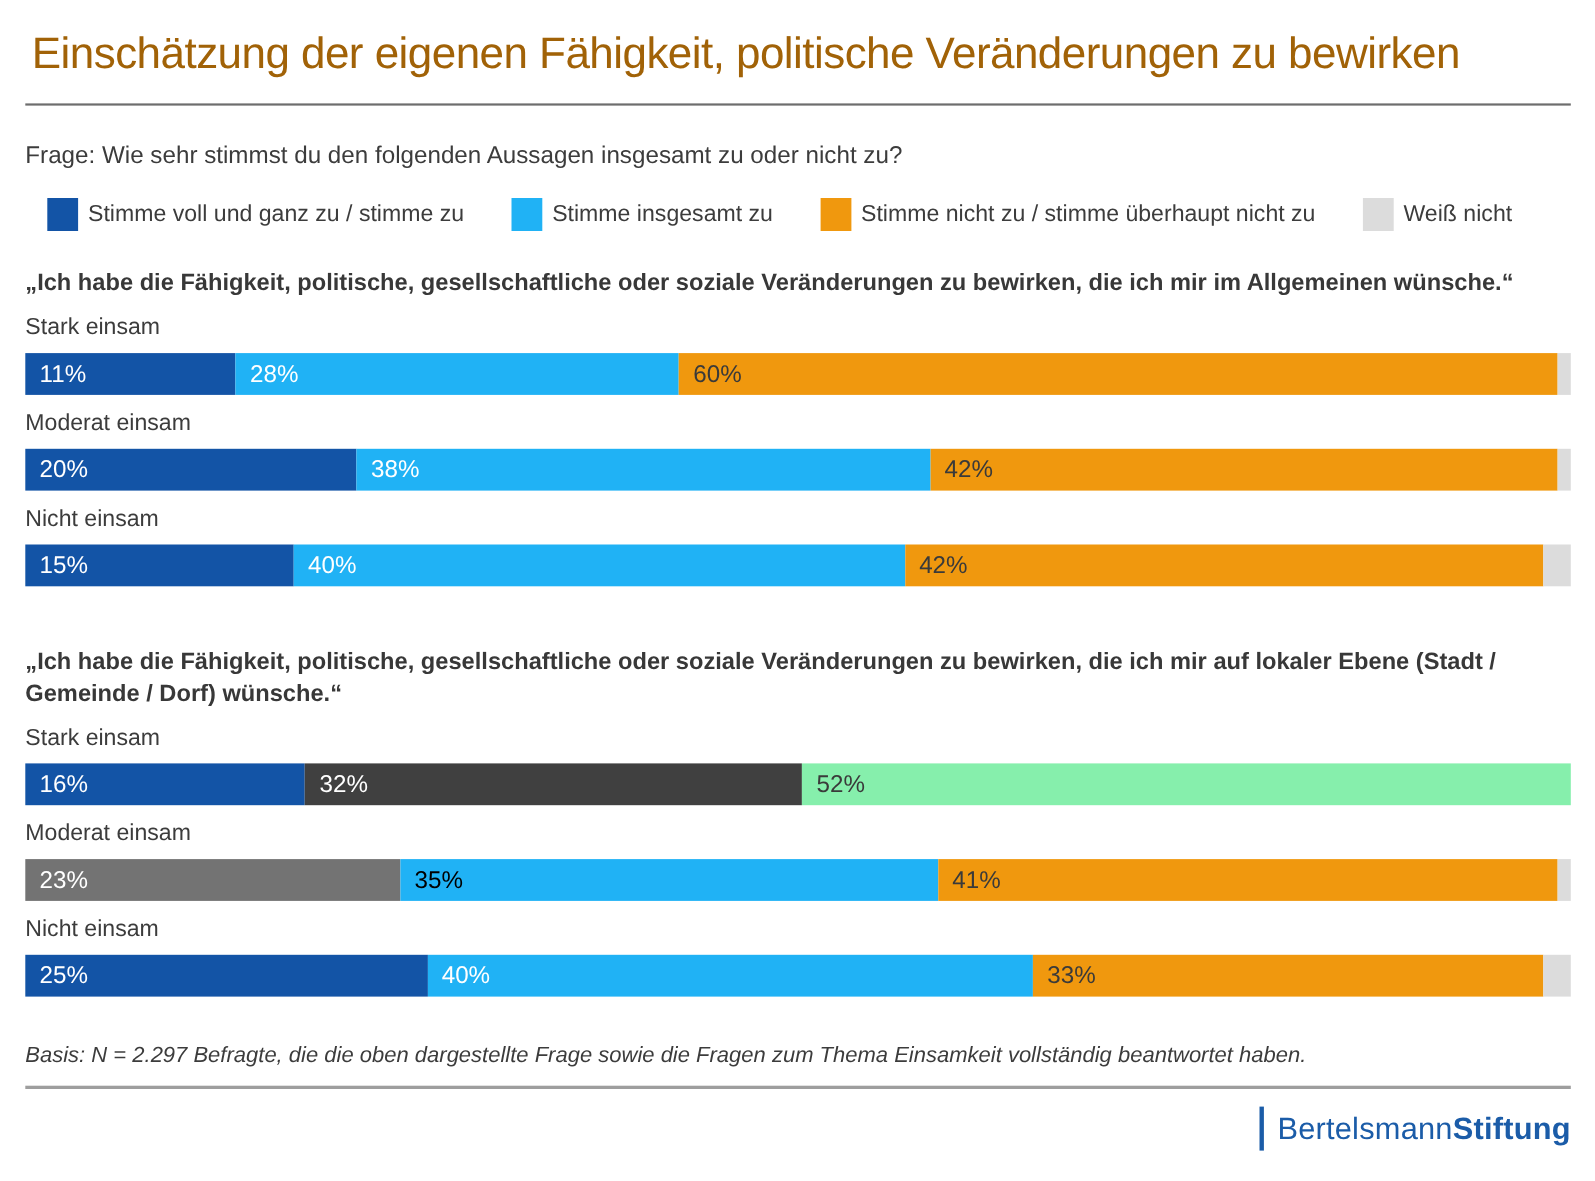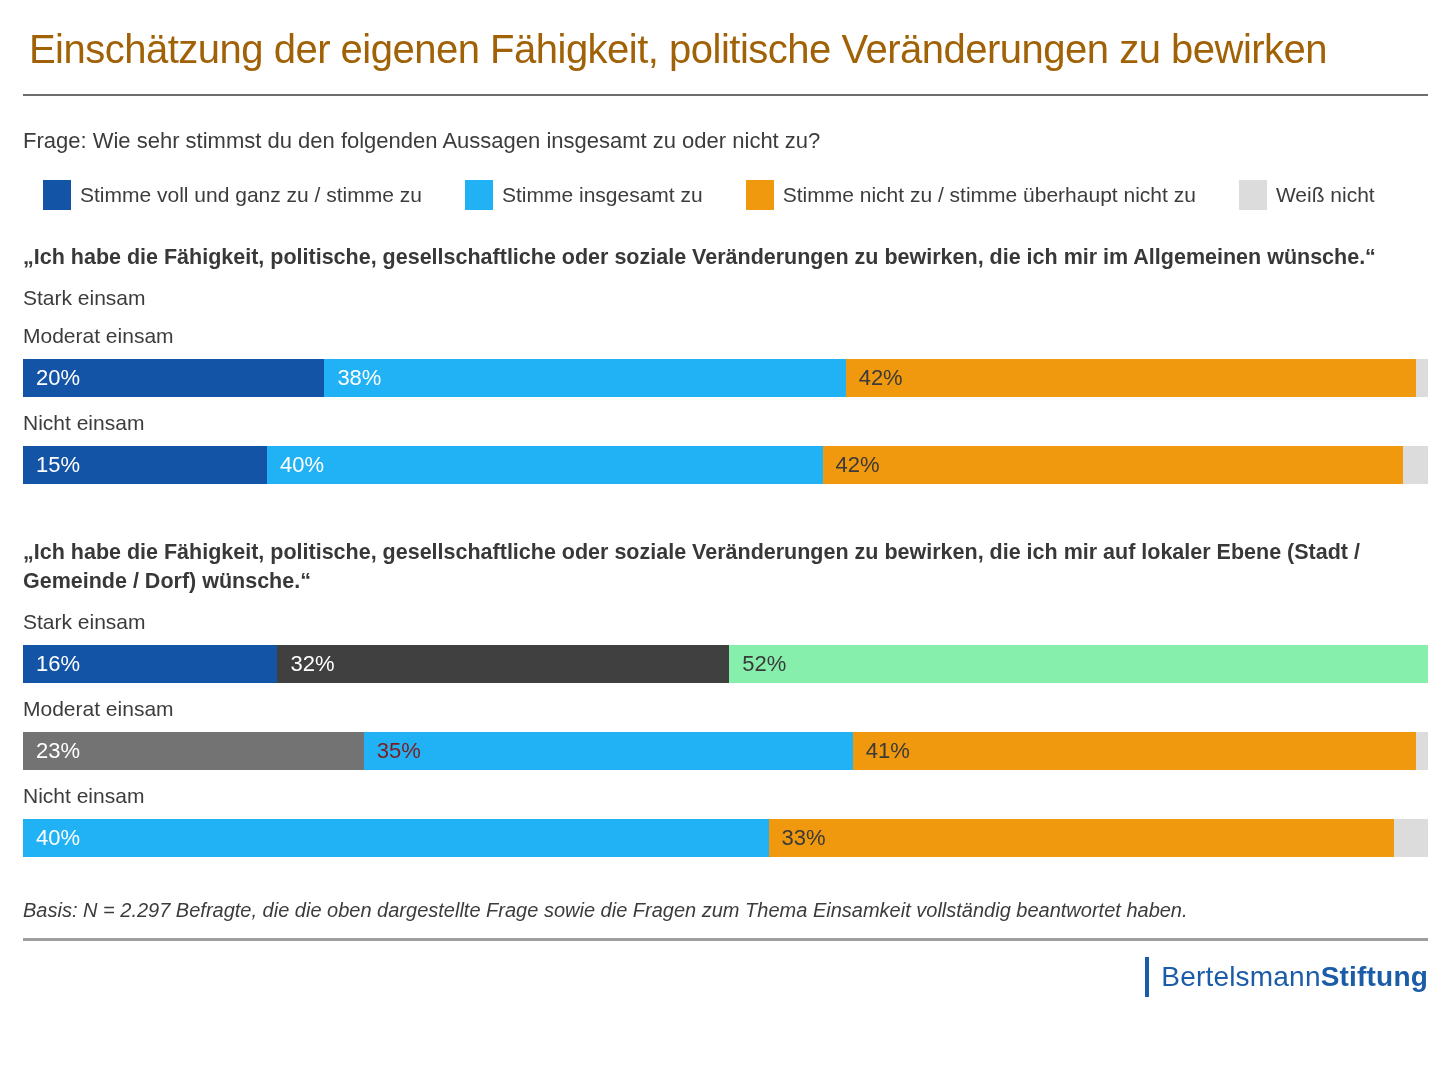--- a/index.html
+++ b/index.html
@@ -133,20 +133,32 @@
     <div class="legend-item">
       <span class="legend-swatch" style="background: rgb(220, 220, 220);"></span>
       <span class="legend-label">Weiß nicht</span>
     </div>
   </div>
 
   <div class="chart1">
     <div class="chart-title">„Ich habe die Fähigkeit, politische, gesellschaftliche oder soziale Veränderungen zu bewirken, die ich mir im Allgemeinen wünsche.“</div>
     <div>
         <div class="cat-label">Stark einsam</div>
+        <div class="bar">
+          <div class="seg" style="flex-grow: 11; background: rgb(19, 84, 166);">
+            <span class="seg-label" style="color: rgb(255, 255, 255);">11%</span>
+          </div>
+          <div class="seg" style="flex-grow: 28; background: rgb(32, 178, 245);">
+            <span class="seg-label" style="color: rgb(255, 255, 255);">28%</span>
+          </div>
+          <div class="seg" style="flex-grow: 60; background: rgb(240, 152, 14);">
+            <span class="seg-label" style="color: rgb(58, 58, 58);">60%</span>
+          </div>
+          <div class="seg" style="flex-grow: 1; background: rgb(220, 220, 220);"></div>
+        </div>
         <div class="cat-label">Moderat einsam</div>
         <div class="bar">
           <div class="seg" style="flex-grow: 20; background: rgb(19, 84, 166);">
             <span class="seg-label" style="color: rgb(255, 255, 255);">20%</span>
           </div>
           <div class="seg" style="flex-grow: 38; background: rgb(32, 178, 245);">
             <span class="seg-label" style="color: rgb(255, 255, 255);">38%</span>
           </div>
           <div class="seg" style="flex-grow: 42; background: rgb(240, 152, 14);">
             <span class="seg-label" style="color: rgb(58, 58, 58);">42%</span>
@@ -184,29 +196,32 @@
             <span class="seg-label" style="color: rgb(58, 58, 58);">52%</span>
           </div>
           <div class="seg" style="flex-grow: 0; background: rgb(220, 220, 220);"></div>
         </div>
         <div class="cat-label">Moderat einsam</div>
         <div class="bar">
           <div class="seg" style="flex-grow: 23; background: #737373;">
             <span class="seg-label" style="color: rgb(255, 255, 255);">23%</span>
           </div>
           <div class="seg" style="flex-grow: 35; background: rgb(32, 178, 245);">
-            <span class="seg-label" style="color: #7f1d1d;">35%</span>
+            <span class="seg-label" style="color: #000000;">35%</span>
           </div>
           <div class="seg" style="flex-grow: 41; background: rgb(240, 152, 14);">
             <span class="seg-label" style="color: rgb(58, 58, 58);">41%</span>
           </div>
           <div class="seg" style="flex-grow: 1; background: rgb(220, 220, 220);"></div>
         </div>
         <div class="cat-label">Nicht einsam</div>
         <div class="bar">
+          <div class="seg" style="flex-grow: 25; background: rgb(19, 84, 166);">
+            <span class="seg-label" style="color: rgb(255, 255, 255);">25%</span>
+          </div>
           <div class="seg" style="flex-grow: 40; background: rgb(32, 178, 245);">
             <span class="seg-label" style="color: rgb(255, 255, 255);">40%</span>
           </div>
           <div class="seg" style="flex-grow: 33; background: rgb(240, 152, 14);">
             <span class="seg-label" style="color: rgb(58, 58, 58);">33%</span>
           </div>
           <div class="seg" style="flex-grow: 2; background: rgb(220, 220, 220);"></div>
         </div>
       </div>
   </div>

